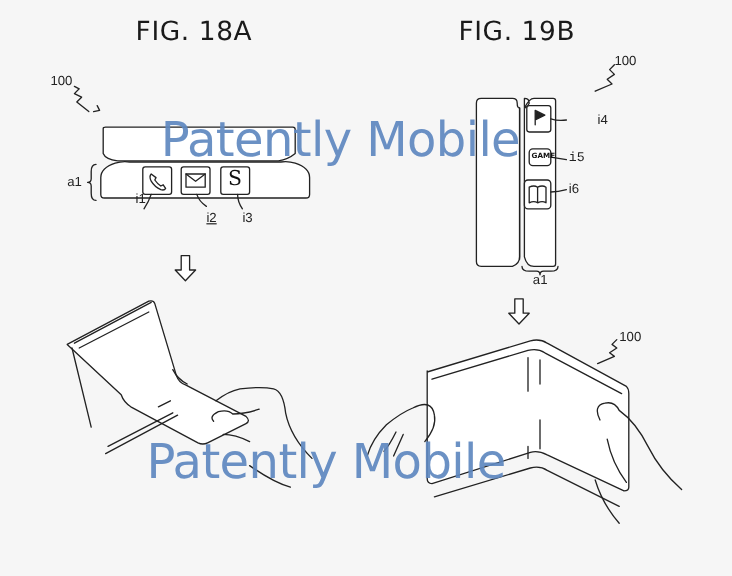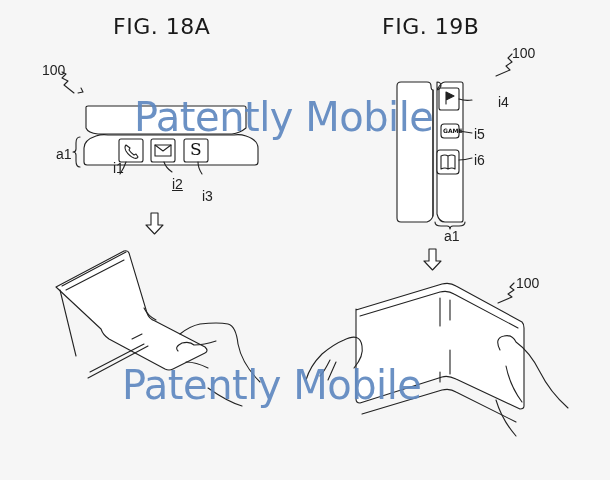--- a/index.html
+++ b/index.html
@@ -1,19 +1,19 @@
 <!DOCTYPE html>
 <html><head>
 <meta charset="utf-8">
 <style>
   html, body { margin:0; padding:0; }
   body { width:610px; height:480px; background:#f6f6f6; position:relative; overflow:hidden; font-family:"DejaVu Sans", sans-serif; }
   .abs { position:absolute; }
   .fig-title { font-size:22px; color:#1a1a1a; letter-spacing:0.5px; font-family:"DejaVu Sans", sans-serif; font-weight:normal; }
-  .lbl { font-size:14px; color:#222; font-family:"Liberation Sans", sans-serif; }
+  .lbl { font-size:11px; color:#222; font-family:"Liberation Sans", sans-serif; }
   .watermark { font-family:"DejaVu Sans", sans-serif; font-size:40px; color:#5f88c0; opacity:0.92; letter-spacing:-0.5px; white-space:nowrap; }
   svg { position:absolute; left:0; top:0; }
 </style>
 </head>
 <body>
 
 <svg width="610" height="480" viewBox="0 0 610 480">
   <g fill="none" stroke="#222" stroke-width="1.1" stroke-linecap="round" stroke-linejoin="round">
 
     <path d="M62,72 l4,2 l-4,4 l6,3 l-4,4 l10,8"></path>
@@ -82,26 +82,26 @@
   </g>
 </svg>
 
 <div class="abs fig-title" style="left:113px;top:14px;">FIG. 18A</div>
 <div class="abs fig-title" style="left:382px;top:14px;">FIG. 19B</div>
 
 <div class="abs lbl" style="left:42px;top:62px;">100</div>
 <div class="abs lbl" style="left:56px;top:146px;">a1</div>
 <div class="abs lbl" style="left:113px;top:160px;">i1</div>
 <div class="abs lbl" style="left:172px;top:176px;text-decoration:underline;">i2</div>
-<div class="abs lbl" style="left:202px;top:188px;">i3</div>
+<div class="abs lbl" style="left:202px;top:176px;">i3</div>
 <div class="abs" style="left:190px;top:139px;font-family:'DejaVu Serif',serif;font-size:17px;color:#111;">S</div>
 
 <div class="abs lbl" style="left:512px;top:45px;">100</div>
 <div class="abs lbl" style="left:474px;top:94px;margin-left:24px;">i4</div>
-<div class="abs lbl" style="left:474px;top:126px;">i5</div>
+<div class="abs lbl" style="left:474px;top:126px;font-family:Liberation Mono, monospace;">i5</div>
 <div class="abs lbl" style="left:474px;top:152px;">i6</div>
 <div class="abs" style="left:443px;top:127px;font-size:6px;color:#111;font-weight:bold;">GAME</div>
 <div class="abs lbl" style="left:444px;top:228px;">a1</div>
 
 <div class="abs lbl" style="left:516px;top:275px;">100</div>
 
 <div class="abs watermark" style="left:134px;top:94px;">Patently Mobile</div>
 <div class="abs watermark" style="left:122px;top:362px;">Patently Mobile</div>
 
 </body></html>

